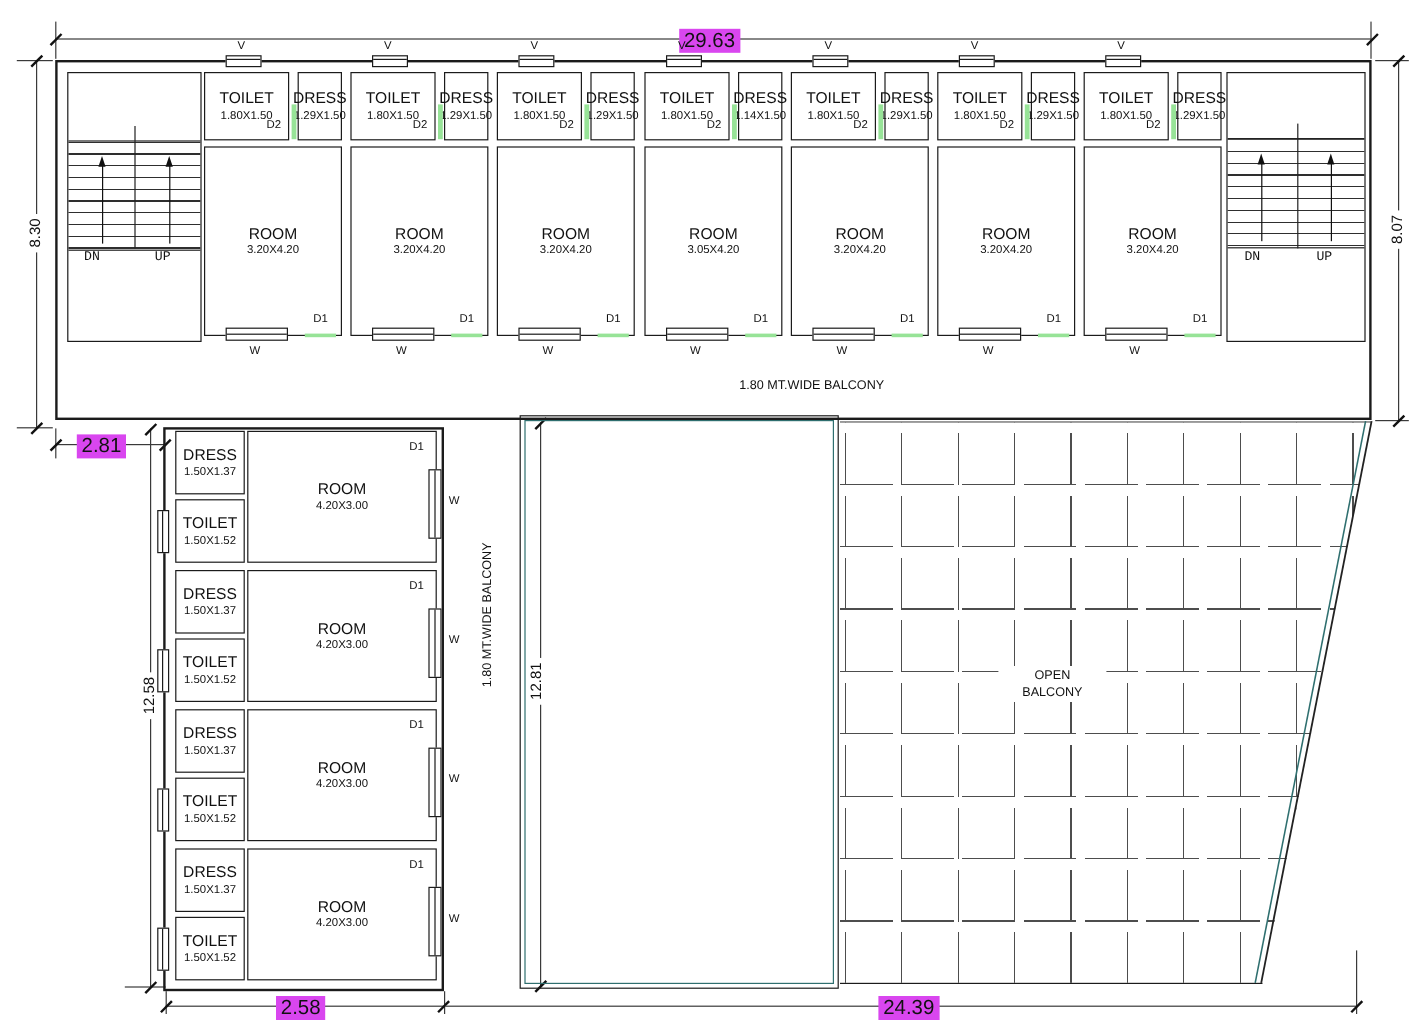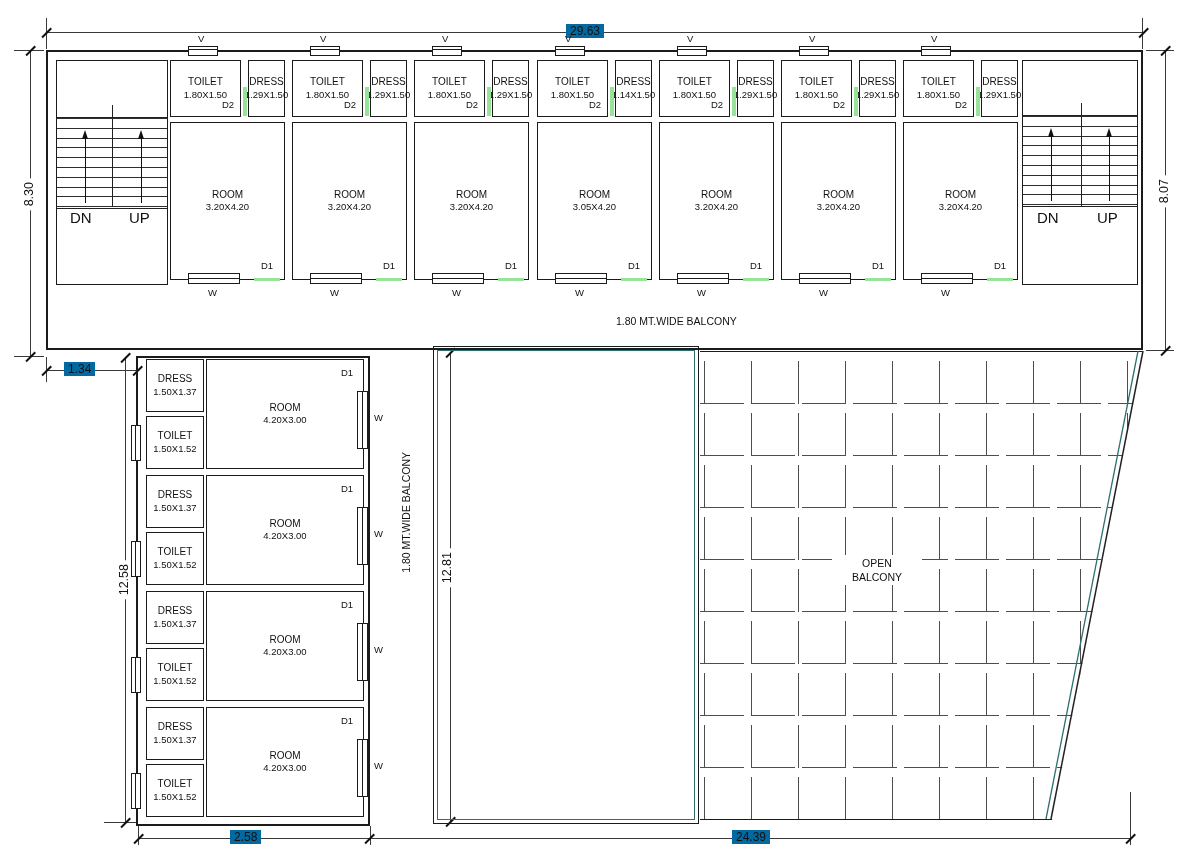--- a/index.html
+++ b/index.html
@@ -5,21 +5,21 @@
   :root{
     --wall:#1b1b1b; --door:#97E397; --teal:#2F6F6F; --tile:#4d4d4d;
   }
   html,body{margin:0;padding:0;background:#fff;}
   .plan{position:relative;width:1179px;height:861px;background:#fff;
         font-family:"Liberation Sans",sans-serif;color:#111;overflow:hidden;}
   
   .orect{position:absolute;border:2px solid var(--wall);}
   .box{position:absolute;border:1.5px solid var(--wall);background:#fff;
        display:flex;flex-direction:column;align-items:center;justify-content:center;text-align:center;}
-  .rl{font-size:10px;line-height:1.25;white-space:nowrap;}
+  .rl{font-size:13px;line-height:1.25;white-space:nowrap;}
   .rs{font-size:9.5px;line-height:1.25;white-space:nowrap;}
   .sm{position:absolute;font-size:9.5px;line-height:1;}
   
   .tunit{position:absolute;top:60px;width:118px;height:232px;}
   .tbox{left:2px;top:0;width:69px;height:55px;}
   .dbox{left:80px;top:0;width:35px;height:55px;}
   .rbox{left:2px;top:62px;width:113px;height:156px;}
   .vent{position:absolute;left:20px;top:-14px;width:28px;height:8px;border:1px solid var(--wall);background:#fff;}
   .vent::after{content:"";position:absolute;left:0;right:0;top:2px;border-top:1px solid var(--wall);}
   .vlab{left:30px;top:-26px;}
@@ -33,21 +33,21 @@
   .winv::before{content:"";position:absolute;top:0;bottom:0;left:40%;border-left:1px solid var(--wall);}
   .tw{left:20px;top:213px;width:50px;height:9px;}
   .twl{left:40px;top:228px;}
   
   .stair{position:absolute;border:1.5px solid var(--wall);}
   .treads{position:absolute;left:0;right:0;border-top:1px solid #222;border-bottom:1px solid #222;
           background:repeating-linear-gradient(to bottom,#2e2e2e 0 1px,transparent 1px 9.8px);}
   .sdiv{position:absolute;width:1px;background:#222;}
   .sarrow{position:absolute;width:1px;background:#111;}
   .sarrow::before{content:"";position:absolute;top:-8px;left:-3.5px;border:3.5px solid transparent;border-bottom:9px solid #111;}
-  .slabel{position:absolute;font-size:15px;}
+  .slabel{position:absolute;font-size:11px;font-family:Liberation Mono, monospace;}
   
   .lunit{position:absolute;left:138px;width:232px;height:114px;}
   .ldress{left:8px;top:0;width:56px;height:51px;}
   .ltoilet{left:8px;top:57px;width:56px;height:51px;}
   .lwin{left:-7px;top:66px;width:8px;height:34px;}
   .lroom{left:68px;top:0;width:156px;height:108px;}
   .ld1{left:203px;top:9px;}
   .lwinr{left:219px;top:32px;width:9px;height:56px;}
   .lwl{left:236px;top:54px;}
   
@@ -60,21 +60,21 @@
     background-image:
       repeating-linear-gradient(to bottom,#fff 0 9px,transparent 9px 52px),
       repeating-linear-gradient(to right,var(--tile) 4px 5px,transparent 5px 51px),
       repeating-linear-gradient(to right,transparent 0 44px,#fff 44px 51px),
       repeating-linear-gradient(to bottom,transparent 0 51px,var(--tile) 51px 52px);}
   .terrlbl{position:absolute;text-align:center;font-size:10.5px;line-height:1.35;background:#fff;padding:1px 2px;}
   
   .dline{position:absolute;background:#3a3a3a;}
   .ext{position:absolute;background:#3a3a3a;}
   .tick{position:absolute;width:13px;height:1.5px;background:#111;transform:rotate(-45deg);}
-  .dim{position:absolute;font-size:12px;background:#0369a1;padding:0 4px;white-space:nowrap;}
+  .dim{position:absolute;font-size:17px;background:#d946ef;padding:0 4px;white-space:nowrap;}
   .dimv{position:absolute;font-size:12.5px;background:#fff;padding:4px 0;white-space:nowrap;
         writing-mode:vertical-rl;transform:rotate(180deg);}
   .baltop{position:absolute;font-size:10.5px;white-space:nowrap;}
   .balleft{position:absolute;font-size:10.5px;white-space:nowrap;writing-mode:vertical-rl;transform:rotate(180deg);}
   svg.ovl{position:absolute;left:0;top:0;pointer-events:none;}
 </style>
 </head>
 <body>
 
 <div class="plan">
@@ -97,21 +97,21 @@
   <div class="ext" style="left:1146px;top:350px;width:28px;height:1px;"></div>
   <div class="dline" style="left:1165px;top:50px;width:1px;height:300px;"></div>
   <div class="tick" style="left:1159px;top:50px;"></div>
   <div class="tick" style="left:1159px;top:350px;"></div>
   <div class="dimv" style="left:1157px;top:175px;">8.07</div>
 
   <div class="ext" style="left:46px;top:357px;width:1px;height:25px;"></div>
   <div class="dline" style="left:46px;top:370px;width:92px;height:1px;"></div>
   <div class="tick" style="left:40px;top:370px;"></div>
   <div class="tick" style="left:131px;top:370px;"></div>
-  <div class="dim" style="left:64px;top:362px;">1.34</div>
+  <div class="dim" style="left:64px;top:362px;">2.81</div>
 
   <div class="ext" style="left:104px;top:822px;width:34px;height:1px;"></div>
   <div class="dline" style="left:125px;top:357px;width:1px;height:466px;"></div>
   <div class="tick" style="left:119px;top:357px;"></div>
   <div class="tick" style="left:119px;top:822px;"></div>
   <div class="dimv" style="left:117px;top:560px;">12.58</div>
 
   <div class="dline" style="left:450px;top:352px;width:1px;height:470px;"></div>
   <div class="tick" style="left:444px;top:352px;"></div>
   <div class="tick" style="left:444px;top:821px;"></div>

